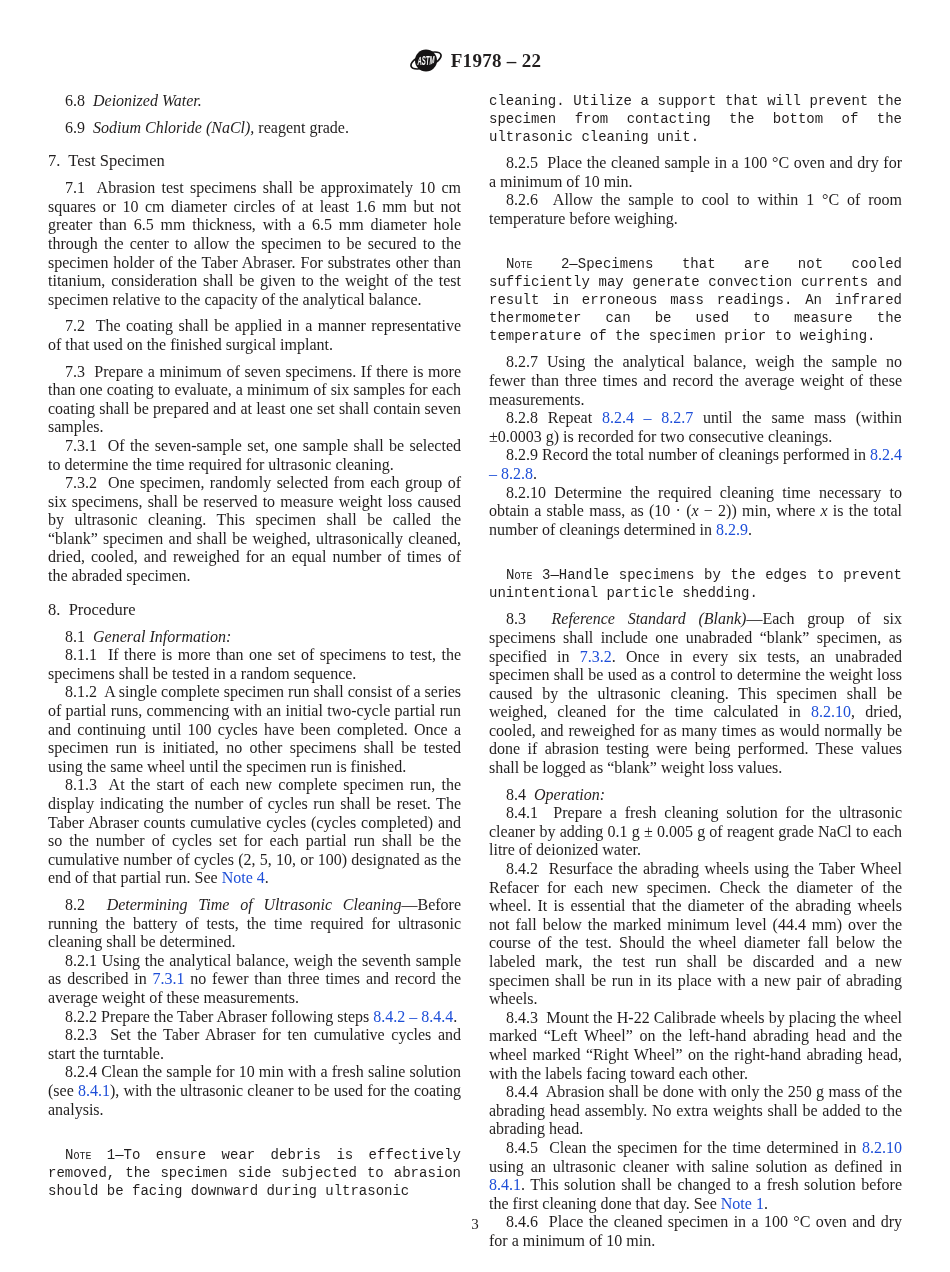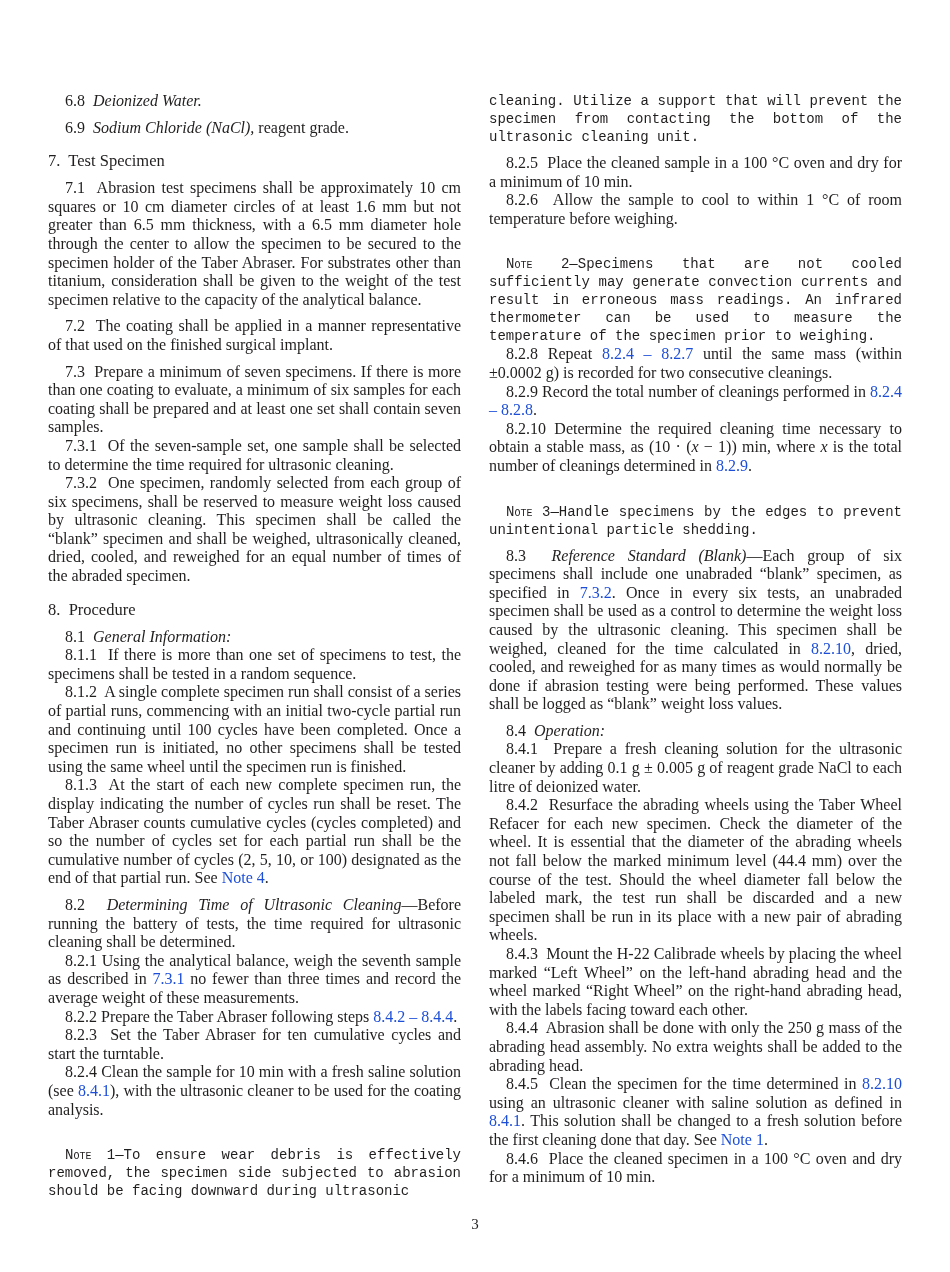--- a/index.html
+++ b/index.html
@@ -44,20 +44,30 @@
     position:absolute; top:1216px; left:0; width:100%;
     text-align:center; font-size:15px;
   }
   .logo-wrap { display:flex; align-items:center; }
 </style>
 </head>
 <body>
 
 <div class="page">
 
+  <div class="doc-header">
+    <span class="logo-wrap">
+      <svg width="34" height="29" viewBox="0 0 34 29" aria-hidden="true">
+        <circle cx="17" cy="14.5" r="11" fill="#151314"></circle>
+        <text x="17" y="19" text-anchor="middle" textLength="17" lengthAdjust="spacingAndGlyphs" font-family="Liberation Sans, sans-serif" font-size="12.5" font-weight="bold" font-style="italic" fill="#ffffff">ASTM</text>
+        <ellipse cx="17" cy="14.5" rx="16" ry="6.5" fill="none" stroke="#151314" stroke-width="1.7" transform="rotate(-22 17 14.5)"></ellipse>
+      </svg>
+    </span>
+    <span class="std-code">F1978 – 22</span>
+  </div>
 
   <div class="columns">
     <div class="col" id="col-left">
         <p class="para ind"><span>6.8&nbsp; </span><span class="it">Deionized Water.</span></p>
         <p class="para ind gap"><span>6.9&nbsp; </span><span class="it">Sodium Chloride (NaCl),</span><span> reagent grade.</span></p>
         <p class="heading"><span>7.&nbsp; Test Specimen</span></p>
         <p class="para ind"><span>7.1&nbsp; Abrasion test specimens shall be approximately 10 cm squares or 10 cm diameter circles of at least 1.6 mm but not greater than 6.5 mm thickness, with a 6.5 mm diameter hole through the center to allow the specimen to be secured to the specimen holder of the Taber Abraser. For substrates other than titanium, consideration shall be given to the weight of the test specimen relative to the capacity of the analytical balance.</span></p>
         <p class="para ind gap"><span>7.2&nbsp; The coating shall be applied in a manner representative of that used on the finished surgical implant.</span></p>
         <p class="para ind gap"><span>7.3&nbsp; Prepare a minimum of seven specimens. If there is more than one coating to evaluate, a minimum of six samples for each coating shall be prepared and at least one set shall contain seven samples.</span></p>
         <p class="para ind"><span>7.3.1&nbsp; Of the seven-sample set, one sample shall be selected to determine the time required for ultrasonic cleaning.</span></p>
@@ -72,23 +82,24 @@
         <p class="para ind"><span>8.2.2 Prepare the Taber Abraser following steps </span><span class="link">8.4.2 – 8.4.4</span><span>.</span></p>
         <p class="para ind"><span>8.2.3&nbsp; Set the Taber Abraser for ten cumulative cycles and start the turntable.</span></p>
         <p class="para ind"><span>8.2.4 Clean the sample for 10 min with a fresh saline solution (see </span><span class="link">8.4.1</span><span>), with the ultrasonic cleaner to be used for the coating analysis.</span></p>
         <p class="note ind gap"><span class="sc">Note 1</span><span>—To ensure wear debris is effectively removed, the specimen side subjected to abrasion should be facing downward during ultrasonic</span></p>
       </div>
     <div class="col" id="col-right">
         <p class="note"><span>cleaning. Utilize a support that will prevent the specimen from contacting the bottom of the ultrasonic cleaning unit.</span></p>
         <p class="para ind gap"><span>8.2.5&nbsp; Place the cleaned sample in a 100 °C oven and dry for a minimum of 10 min.</span></p>
         <p class="para ind"><span>8.2.6&nbsp; Allow the sample to cool to within 1 °C of room temperature before weighing.</span></p>
         <p class="note ind gap"><span class="sc">Note 2</span><span>—Specimens that are not cooled sufficiently may generate convection currents and result in erroneous mass readings. An infrared thermometer can be used to measure the temperature of the specimen prior to weighing.</span></p>
-        <p class="para ind"><span>8.2.8 Repeat </span><span class="link">8.2.4 – 8.2.7</span><span> until the same mass (within ±0.0002 g) is recorded for two consecutive cleanings.</span></p>
+        <p class="para ind gap"><span>8.2.7 Using the analytical balance, weigh the sample no fewer than three times and record the average weight of these measurements.</span></p>
+        <p class="para ind"><span>8.2.8 Repeat </span><span class="link">8.2.4 – 8.2.7</span><span> until the same mass (within ±0.0003 g) is recorded for two consecutive cleanings.</span></p>
         <p class="para ind"><span>8.2.9 Record the total number of cleanings performed in </span><span class="link">8.2.4 – 8.2.8</span><span>.</span></p>
-        <p class="para ind"><span>8.2.10 Determine the required cleaning time necessary to obtain a stable mass, as (10 · (</span><span class="it">x</span><span> − 1)) min, where </span><span class="it">x</span><span> is the total number of cleanings determined in </span><span class="link">8.2.9</span><span>.</span></p>
+        <p class="para ind"><span>8.2.10 Determine the required cleaning time necessary to obtain a stable mass, as (10 · (</span><span class="it">x</span><span> − 2)) min, where </span><span class="it">x</span><span> is the total number of cleanings determined in </span><span class="link">8.2.9</span><span>.</span></p>
         <p class="note ind gap"><span class="sc">Note 3</span><span>—Handle specimens by the edges to prevent unintentional particle shedding.</span></p>
         <p class="para ind gap"><span>8.3&nbsp; </span><span class="it">Reference Standard (Blank)</span><span>—Each group of six specimens shall include one unabraded “blank” specimen, as specified in </span><span class="link">7.3.2</span><span>. Once in every six tests, an unabraded specimen shall be used as a control to determine the weight loss caused by the ultrasonic cleaning. This specimen shall be weighed, cleaned for the time calculated in </span><span class="link">8.2.10</span><span>, dried, cooled, and reweighed for as many times as would normally be done if abrasion testing were being performed. These values shall be logged as “blank” weight loss values.</span></p>
         <p class="para ind gap"><span>8.4&nbsp; </span><span class="it">Operation:</span></p>
         <p class="para ind"><span>8.4.1&nbsp; Prepare a fresh cleaning solution for the ultrasonic cleaner by adding 0.1 g ± 0.005 g of reagent grade NaCl to each litre of deionized water.</span></p>
         <p class="para ind"><span>8.4.2&nbsp; Resurface the abrading wheels using the Taber Wheel Refacer for each new specimen. Check the diameter of the wheel. It is essential that the diameter of the abrading wheels not fall below the marked minimum level (44.4 mm) over the course of the test. Should the wheel diameter fall below the labeled mark, the test run shall be discarded and a new specimen shall be run in its place with a new pair of abrading wheels.</span></p>
         <p class="para ind"><span>8.4.3&nbsp; Mount the H-22 Calibrade wheels by placing the wheel marked “Left Wheel” on the left-hand abrading head and the wheel marked “Right Wheel” on the right-hand abrading head, with the labels facing toward each other.</span></p>
         <p class="para ind"><span>8.4.4&nbsp; Abrasion shall be done with only the 250 g mass of the abrading head assembly. No extra weights shall be added to the abrading head.</span></p>
         <p class="para ind"><span>8.4.5&nbsp; Clean the specimen for the time determined in </span><span class="link">8.2.10</span><span> using an ultrasonic cleaner with saline solution as defined in </span><span class="link">8.4.1</span><span>. This solution shall be changed to a fresh solution before the first cleaning done that day. See </span><span class="link">Note 1</span><span>.</span></p>
         <p class="para ind"><span>8.4.6&nbsp; Place the cleaned specimen in a 100 °C oven and dry for a minimum of 10 min.</span></p>
       </div>

